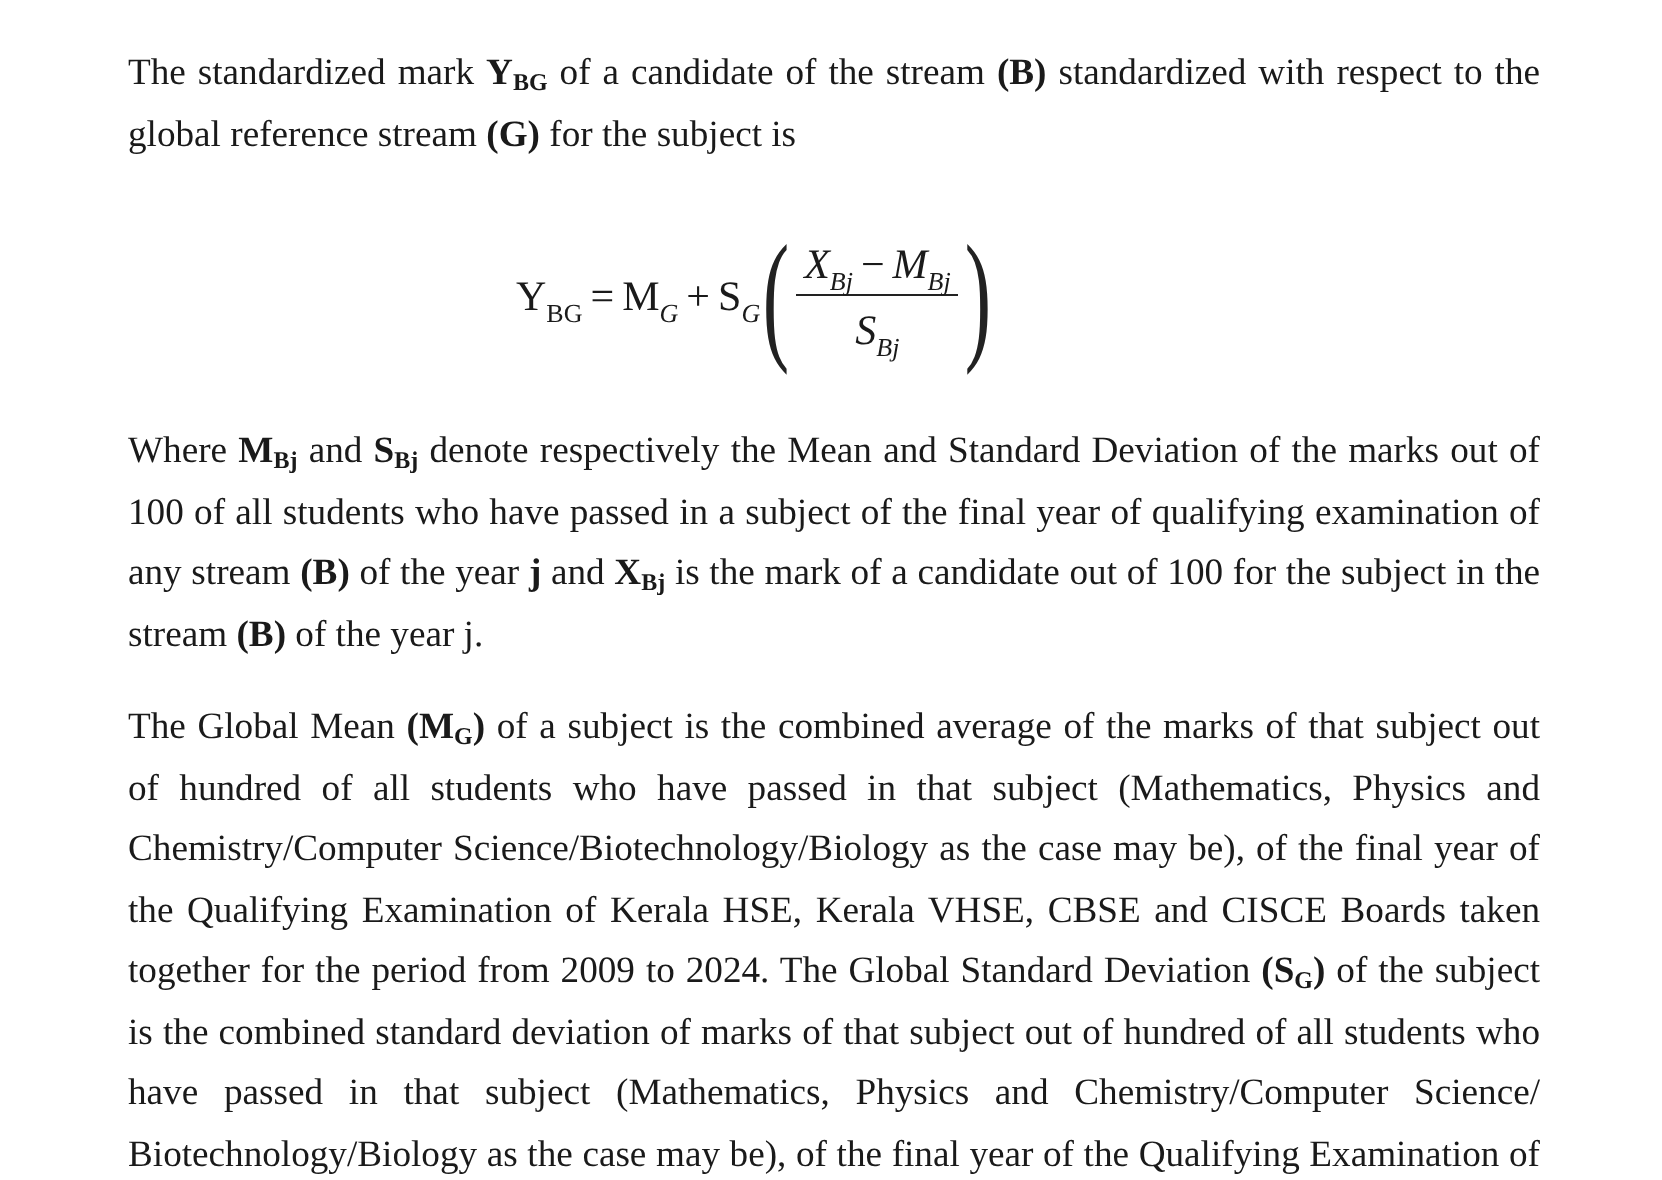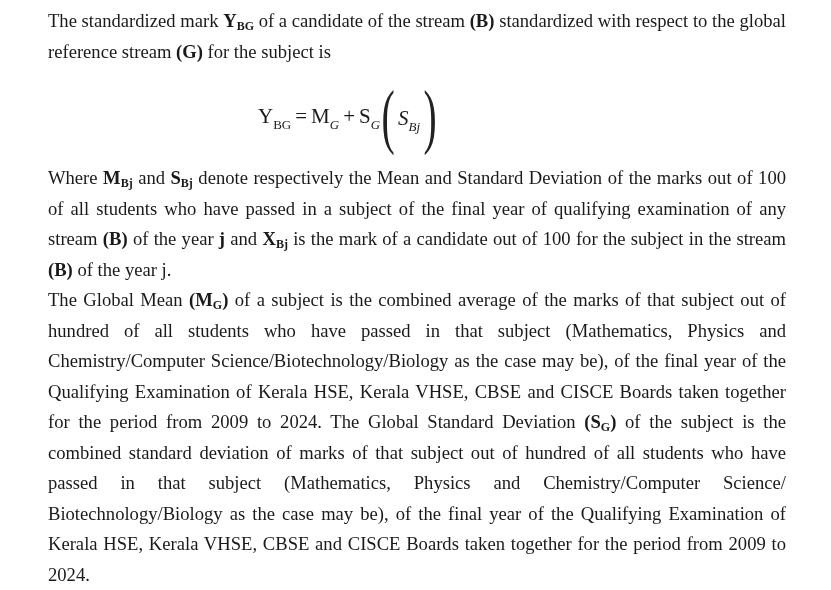--- a/index.html
+++ b/index.html
@@ -2,21 +2,21 @@
 <html><head>
 <meta charset="utf-8">
 <style>
   html, body { margin: 0; padding: 0; background: #ffffff; }
   body { width: 831px; height: 590px; overflow: hidden; position: relative; }
   .page {
     position: absolute; left: 48px; top: 6px; width: 738px;
     font-family: "Liberation Serif", "DejaVu Serif", serif;
     font-size: 18.6px; color: #1a1a1a; line-height: 30.5px;
   }
-  .para { margin: 0; text-align: justify; }
+  .para { margin: 16px; text-align: justify; }
   .para.last-left { text-align-last: left; }
   b { font-weight: bold; }
   .sub { font-size: 12px; vertical-align: -3px; line-height: 0; }
   .formula-wrap {
     height: 96px; position: relative;
   }
   .formula {
     position: absolute; left: 210px; top: 4px;
     display: flex; align-items: center; height: 90px;
     font-size: 21px; white-space: nowrap; text-align: right;
@@ -42,20 +42,21 @@
 
   <div class="formula-wrap">
     <div class="formula">
       <span class="sym"><span>Y</span><span class="fsub">BG</span></span>
       <span class="op">=</span>
       <span class="sym"><span>M</span><i class="fsub">G</i></span>
       <span class="op">+</span>
       <span class="sym"><span>S</span><i class="fsub">G</i></span>
       <span class="paren">(</span>
       <span class="frac">
+        <span class="num"><i>X</i><i class="fsub">Bj</i><span class="op">−</span><i>M</i><i class="fsub">Bj</i></span>
         <span class="den"><i>S</i><i class="fsub">Bj</i></span>
       </span>
       <span class="paren">)</span>
     </div>
   </div>
 
   <p class="para last-left"><span>Where </span><b><span>M</span><span class="sub">Bj</span></b><span> and </span><b><span>S</span><span class="sub">Bj</span></b><span> denote respectively the Mean and Standard Deviation of the marks out of 100 of all students who have passed in a subject of the final year of qualifying examination of any stream </span><b>(B)</b><span> of the year </span><b>j</b><span> and </span><b><span>X</span><span class="sub">Bj</span></b><span> is the mark of a candidate out of 100 for the subject in the stream </span><b>(B)</b><span> of the year j.</span></p>
 
   <p class="para last-left"><span>The Global Mean </span><b><span>(M</span><span class="sub">G</span><span>)</span></b><span> of a subject is the combined average of the marks of that subject out of hundred of all students who have passed in that subject (Mathematics, Physics and Chemistry/Computer Science/Biotechnology/Biology as the case may be), of the final year of the Qualifying Examination of Kerala HSE, Kerala VHSE, CBSE and CISCE Boards taken together for the period from 2009 to 2024. The Global Standard Deviation </span><b><span>(S</span><span class="sub">G</span><span>)</span></b><span> of the subject is the combined standard deviation of marks of that subject out of hundred of all students who have passed in that subject (Mathematics, Physics and Chemistry/Computer Science/ Biotechnology/Biology as the case may be), of the final year of the Qualifying Examination of Kerala HSE, Kerala VHSE, CBSE and CISCE Boards taken together for the period from 2009 to 2024.</span></p>
 

